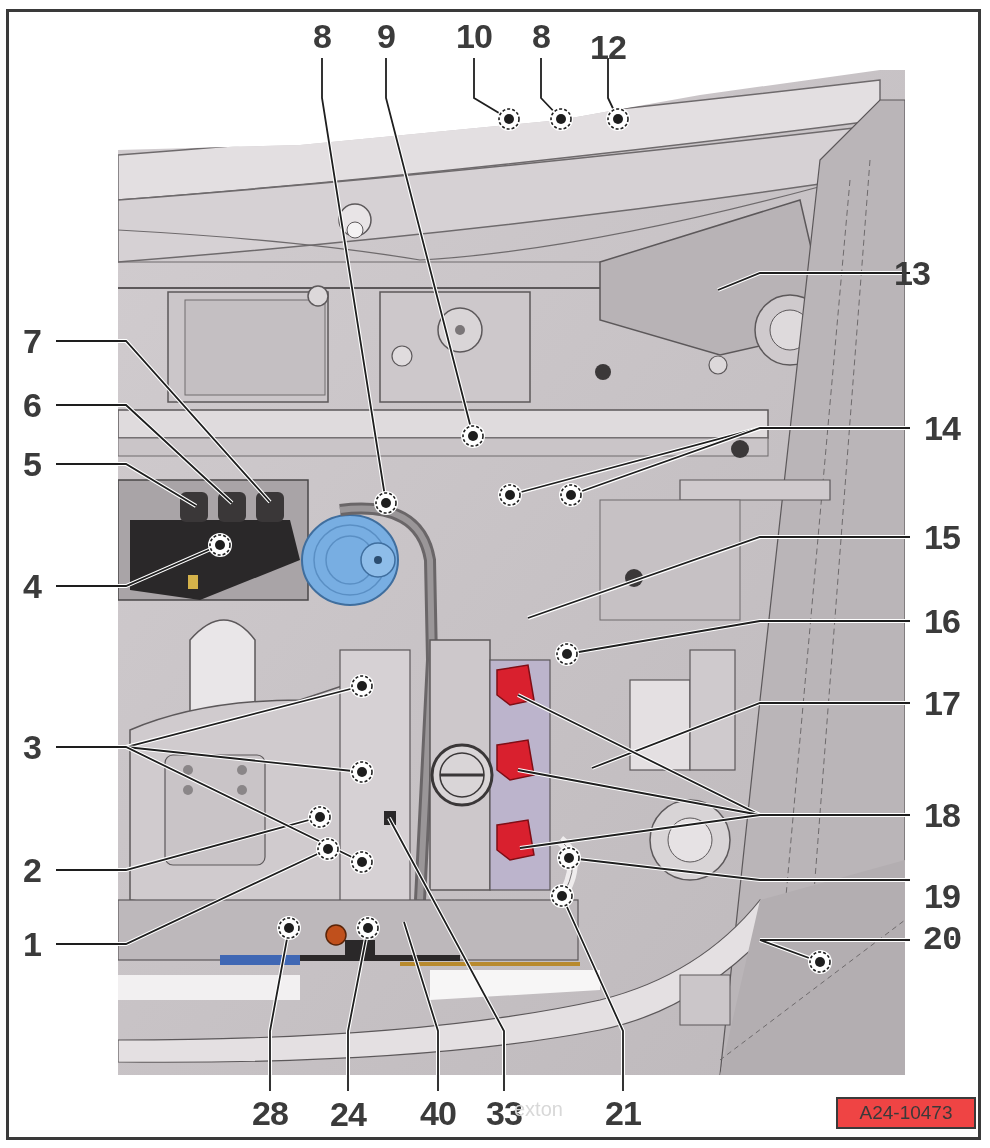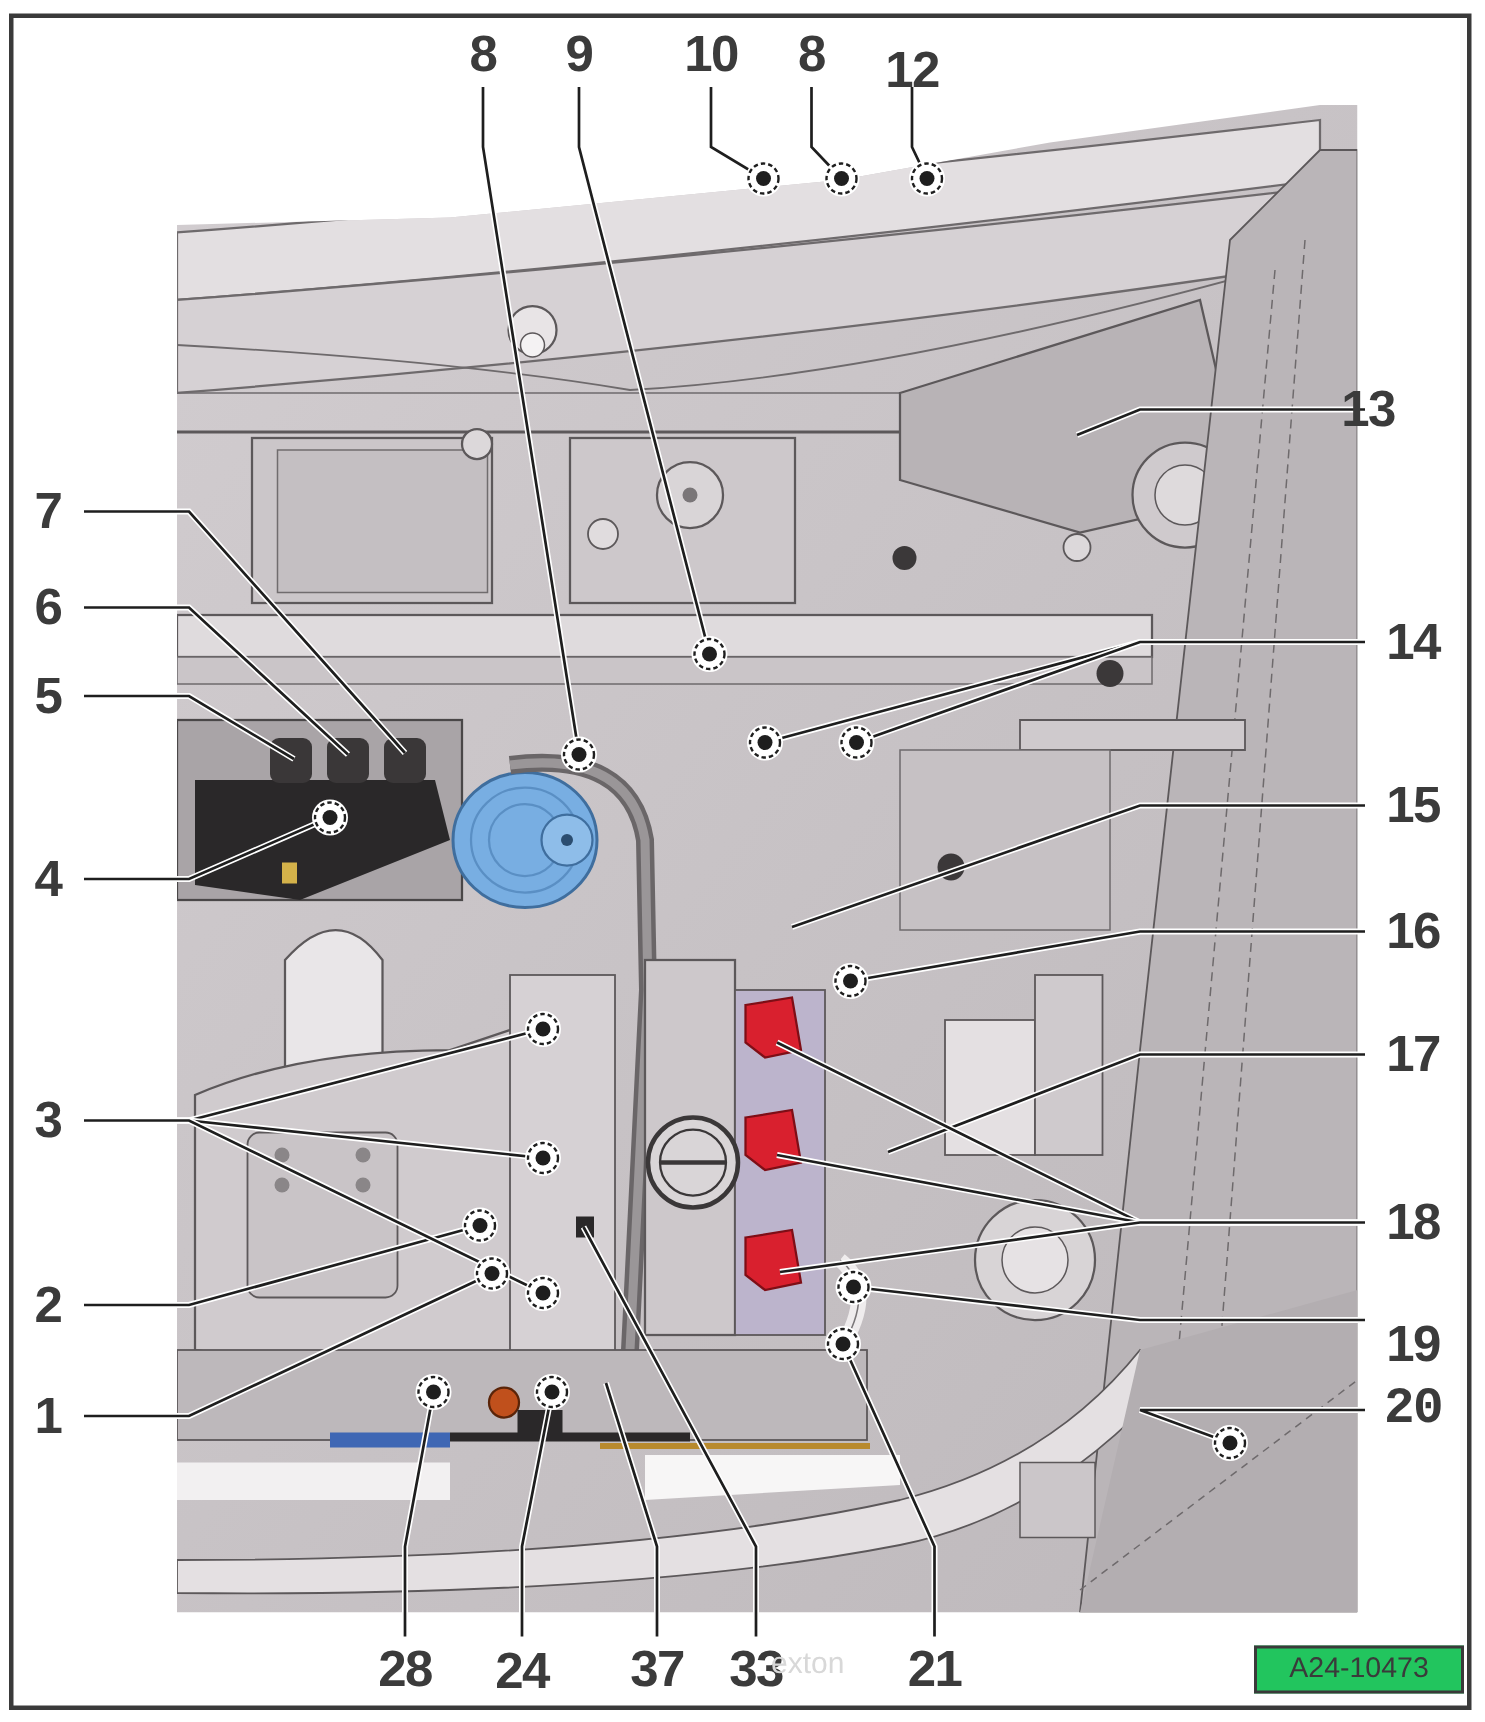--- a/index.html
+++ b/index.html
@@ -6,21 +6,21 @@
   body { width: 990px; height: 1148px; position: relative; overflow: hidden;
          font-family: "Liberation Sans", "DejaVu Sans", sans-serif; }
   .frame { position: absolute; left: 6px; top: 9px; width: 975px; height: 1131px;
            border: 3px solid #3a3a3a; box-sizing: border-box; background: #fff; }
   .stage { position: absolute; left: 0; top: 0; width: 990px; height: 1148px; }
   svg.art { position: absolute; left: 0; top: 0; width: 990px; height: 1148px; }
   .callout { position: absolute; font-weight: bold; font-size: 34px; line-height: 1;
              color: #3b3b3b; letter-spacing: -1px; transform: translate(-50%, -50%);
              white-space: nowrap; }
   .figure-id { position: absolute; left: 836px; top: 1097px; width: 140px; height: 32px;
-               border: 2px solid #3a3a3a; box-sizing: border-box; background: #22c55e;
+               border: 2px solid #3a3a3a; box-sizing: border-box; background: #ef4444;
                font-size: 19px; color: #3a3a3a; text-align: center; line-height: 28px; }
   .watermark { position: absolute; left: 514px; top: 1098px; font-size: 20px;
                color: #d8d8d8; }
 </style>
 </head>
 <body>
 
 <div class="frame"></div>
 
 <div class="stage">
@@ -314,20 +314,20 @@
       <div class="callout" style="left: 912px; top: 273px;">13</div>
       <div class="callout" style="left: 942px; top: 428px;">14</div>
       <div class="callout" style="left: 942px; top: 537px;">15</div>
       <div class="callout" style="left: 942px; top: 621px;">16</div>
       <div class="callout" style="left: 942px; top: 703px;">17</div>
       <div class="callout" style="left: 942px; top: 815px;">18</div>
       <div class="callout" style="left: 942px; top: 896px;">19</div>
       <div class="callout" style="left: 942px; top: 940px; font-family: Liberation Mono, monospace;">20</div>
       <div class="callout" style="left: 623px; top: 1113px;">21</div>
       <div class="callout" style="left: 504px; top: 1113px;">33</div>
-      <div class="callout" style="left: 438px; top: 1113px;">37</div>
+      <div class="callout" style="left: 438px; top: 1113px;">40</div>
       <div class="callout" style="left: 348px; top: 1114px;">24</div>
       <div class="callout" style="left: 270px; top: 1113px;">28</div>
     </div>
 
   <div class="watermark">exton</div>
   <div class="figure-id">A24-10473</div>
 </div>
 
 </body></html>

